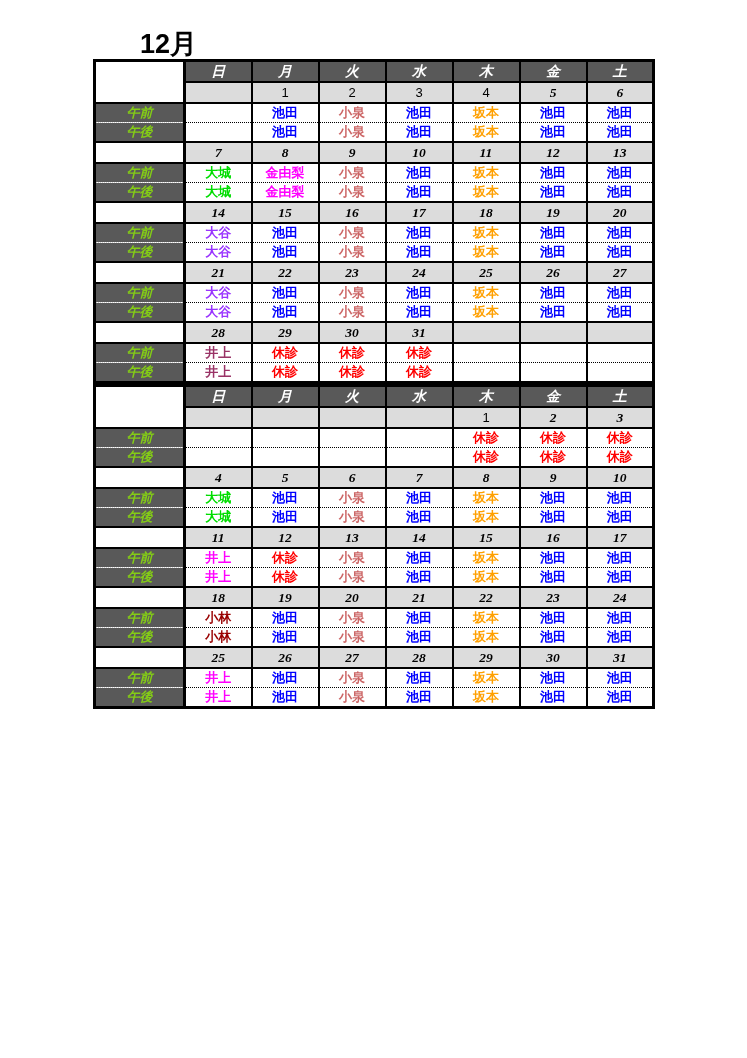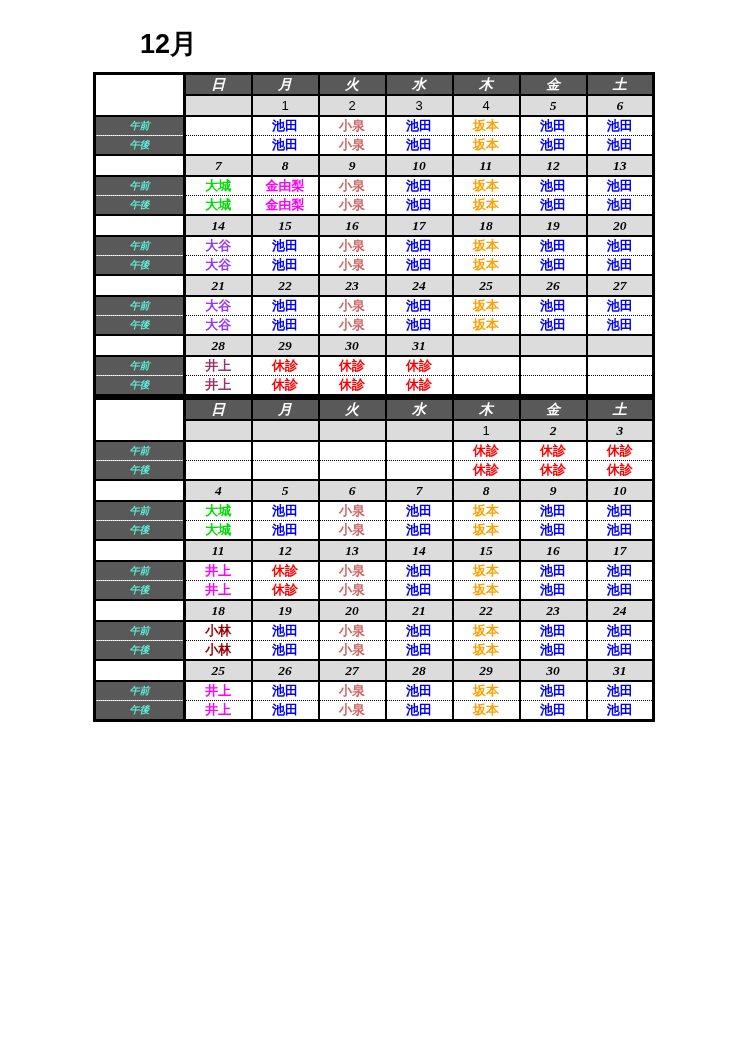--- a/index.html
+++ b/index.html
@@ -5,21 +5,21 @@
   html,body{margin:0;padding:0;}
   body{
     width:747px;height:1058px;background:#ffffff;overflow:hidden;
     font-family:"Liberation Sans",sans-serif;color:#000;
   }
   .cal-block{margin:0;}
   .cal-title{
     font-size:27px;line-height:28px;font-weight:bold;
     font-family:"Liberation Sans",sans-serif;color:#000;
   }
-  .cal-block:nth-of-type(1) .cal-title{margin:30px 0 14px 140px;}
+  .cal-block:nth-of-type(1) .cal-title{margin:30px 0 1px 140px;}
   .cal-block:nth-of-type(2) .cal-title{margin:42px 0 7px 150px;}
   table.cal{
     border-collapse:collapse;table-layout:fixed;margin-left:93px;
     border:3px solid #000;
   }
   table.cal td{padding:0;text-align:center;vertical-align:middle;overflow:hidden;}
   col.col-label{width:90px;}
   col.col-day{width:67px;}
   td.corner{background:#fff;border:2px solid #000;border-right-width:3px;}
   td.dayhead{
@@ -30,22 +30,22 @@
     height:19px;background:var(--date-bg,#dcdcdc);
     font-family:"Liberation Serif",serif;font-style:italic;font-weight:bold;
     font-size:13.5px;border:2px solid #000;color:#000;
   }
   td.date.plain{
     font-family:"Liberation Sans",sans-serif;font-style:normal;font-weight:normal;
     font-size:13px;
   }
   td.datelabel{background:#fff;border:2px solid #000;border-right-width:3px;}
   td.plabel{
-    background:var(--header-bg,#595959);color:#5eead4;font-weight:bold;font-style:italic;
-    font-size:10px;border:2px solid #000;border-right-width:3px;height:18px;
+    background:var(--header-bg,#595959);color:#84cc16;font-weight:bold;font-style:italic;
+    font-size:13px;border:2px solid #000;border-right-width:3px;height:18px;
   }
   td.plabel.am{border-bottom:1px dotted #cccccc;}
   td.plabel.pm{border-top:1px dotted #cccccc;}
   td.name{height:18px;background:#fff;font-weight:bold;font-size:13px;border:2px solid #000;}
   td.name.am{border-bottom:1px dotted #000;}
   td.name.pm{border-top:1px dotted #000;}
 </style>
 </head>
 <body style="--header-bg: #595959; --date-bg: #DCDCDC; background: rgb(255, 255, 255);">
 

